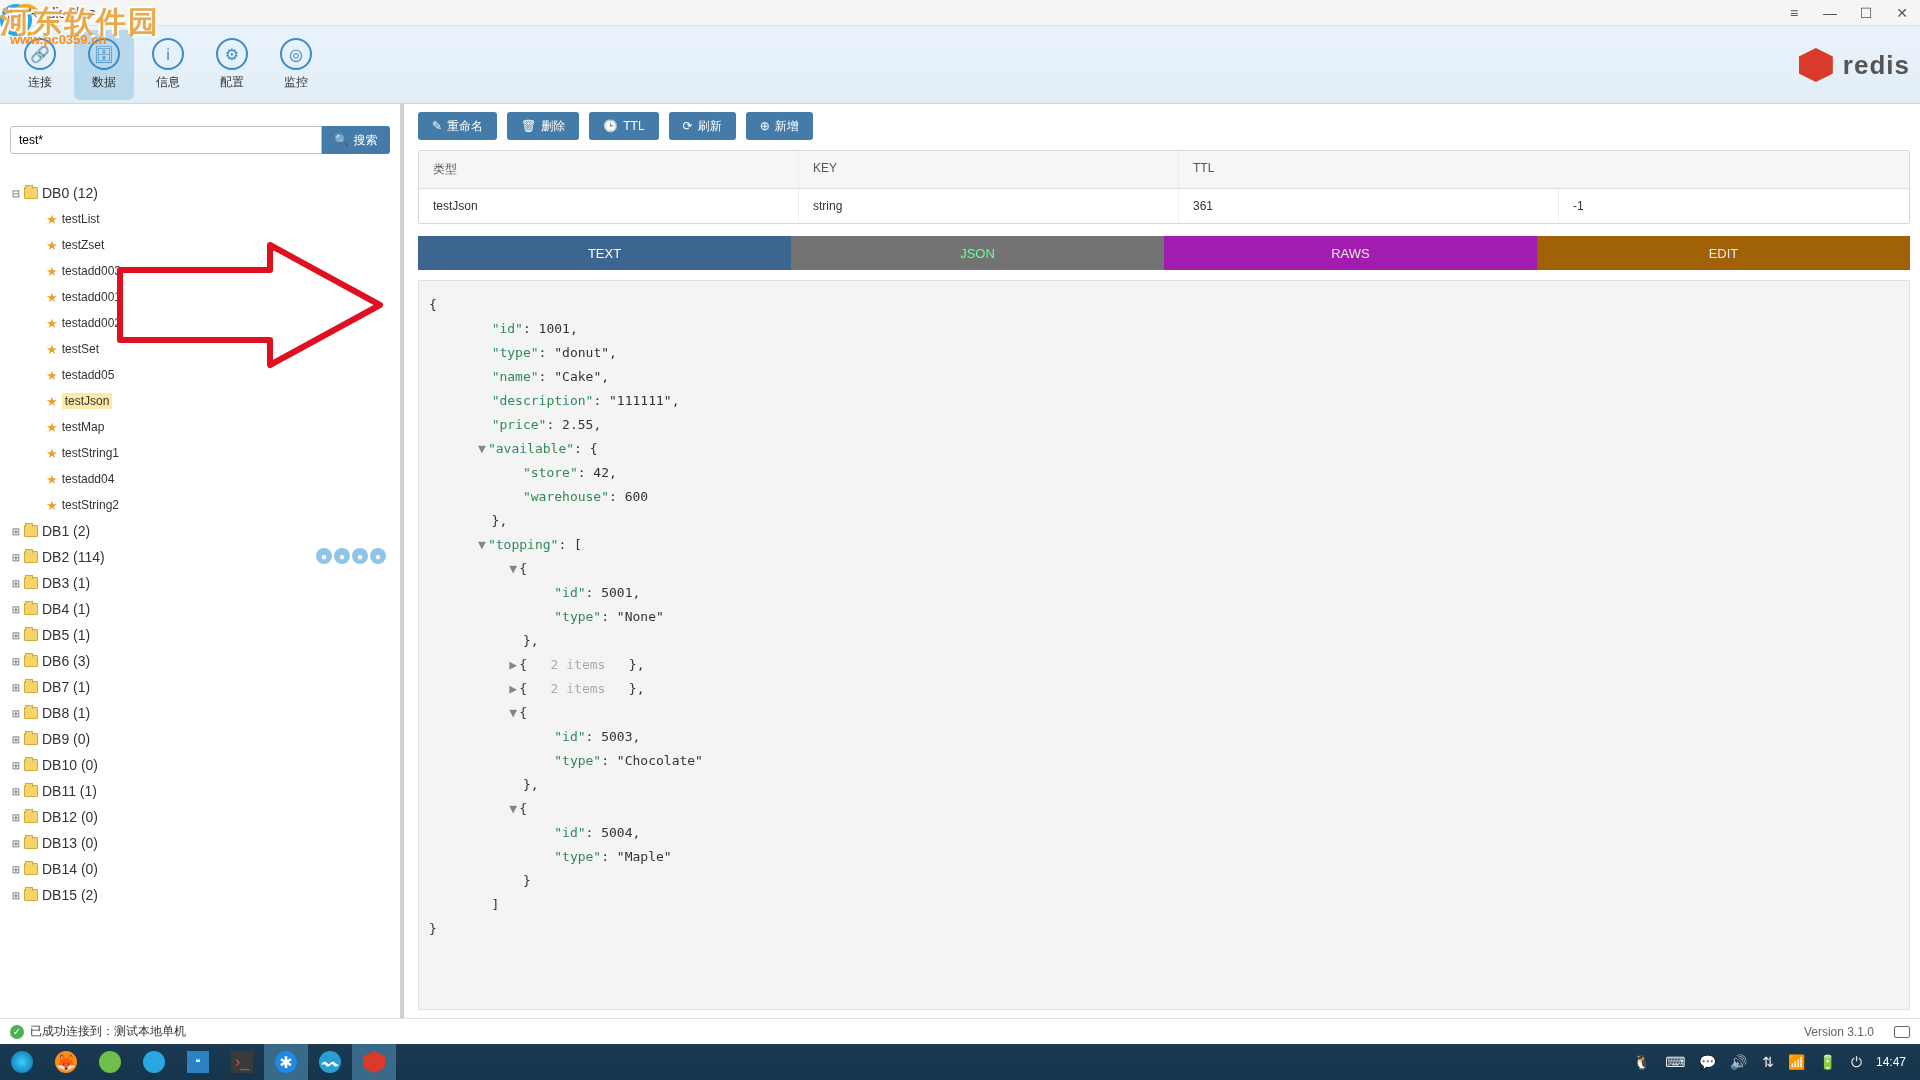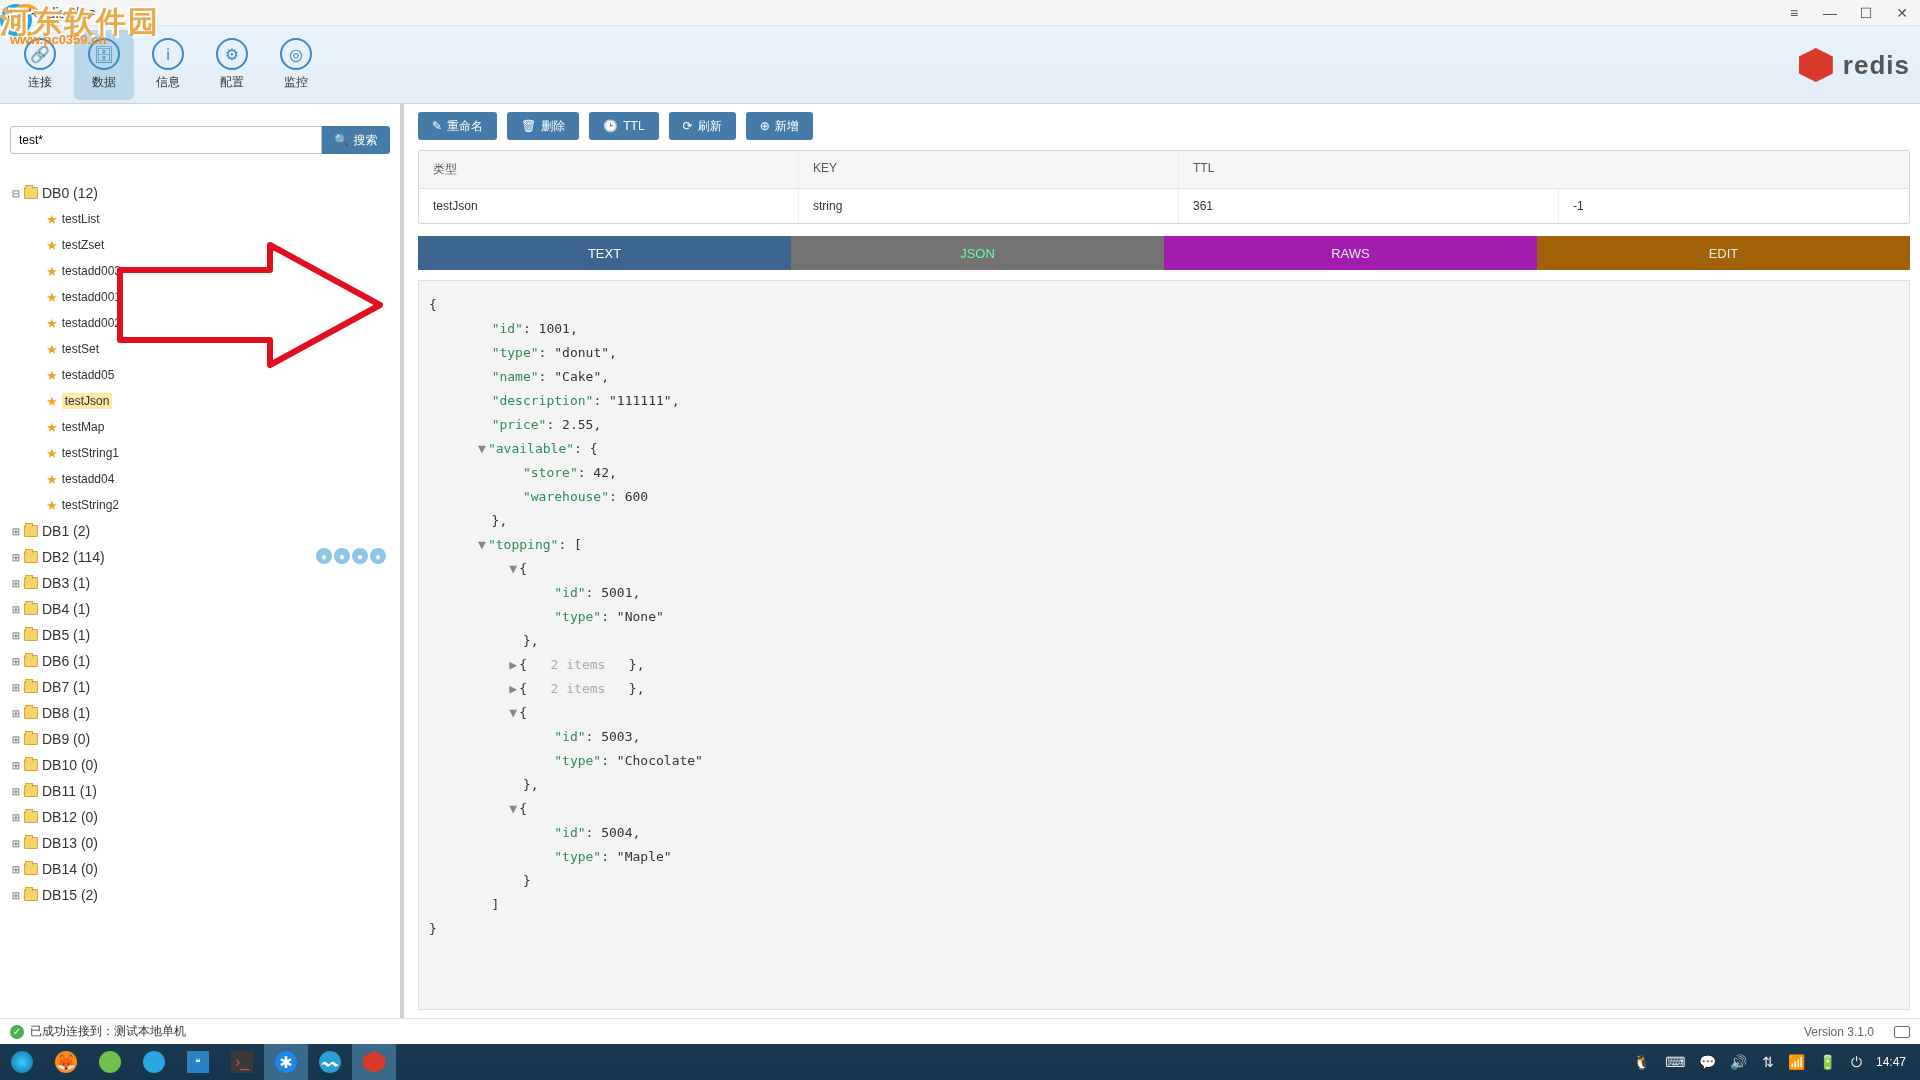--- a/index.html
+++ b/index.html
@@ -240,21 +240,21 @@
           <span class="label">DB4 (1)</span>
         </div>
         <div class="tree-node db-row">
           <span class="toggle">⊞</span>
           <span class="folder"></span>
           <span class="label">DB5 (1)</span>
         </div>
         <div class="tree-node db-row">
           <span class="toggle">⊞</span>
           <span class="folder"></span>
-          <span class="label">DB6 (1)</span>
+          <span class="label">DB6 (3)</span>
         </div>
         <div class="tree-node db-row">
           <span class="toggle">⊞</span>
           <span class="folder"></span>
           <span class="label">DB7 (1)</span>
         </div>
         <div class="tree-node db-row">
           <span class="toggle">⊞</span>
           <span class="folder"></span>
           <span class="label">DB8 (1)</span>

